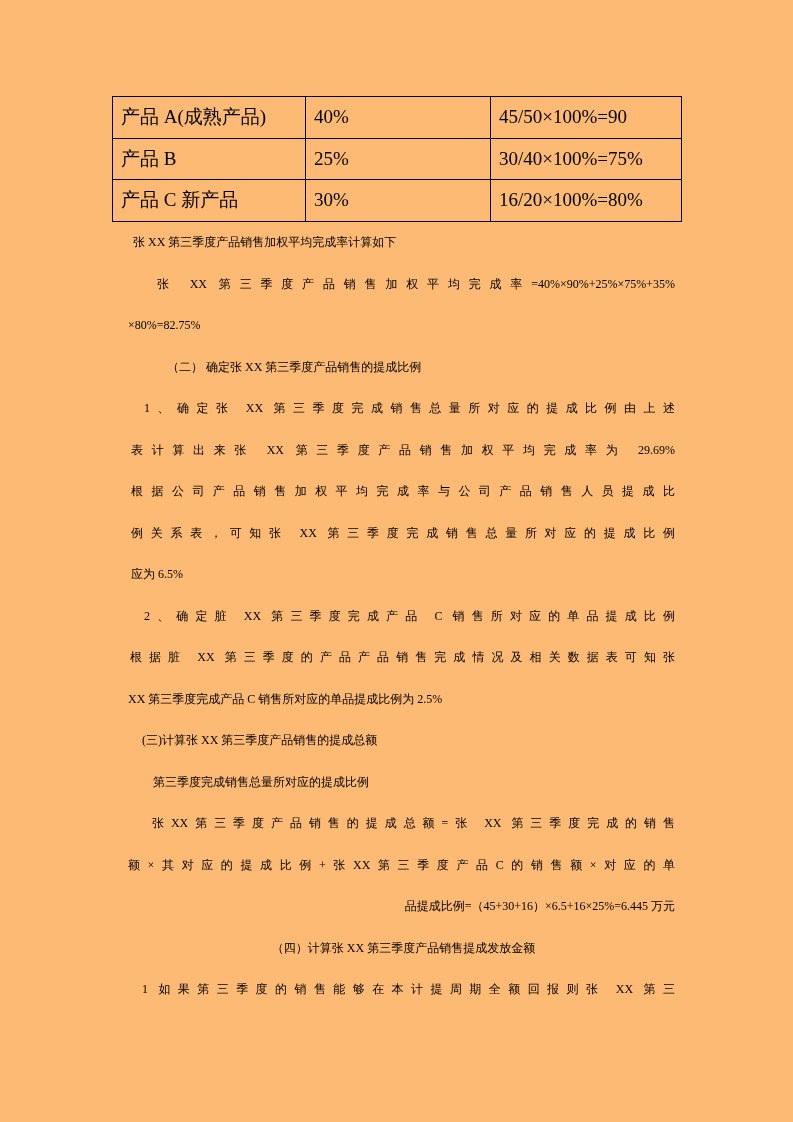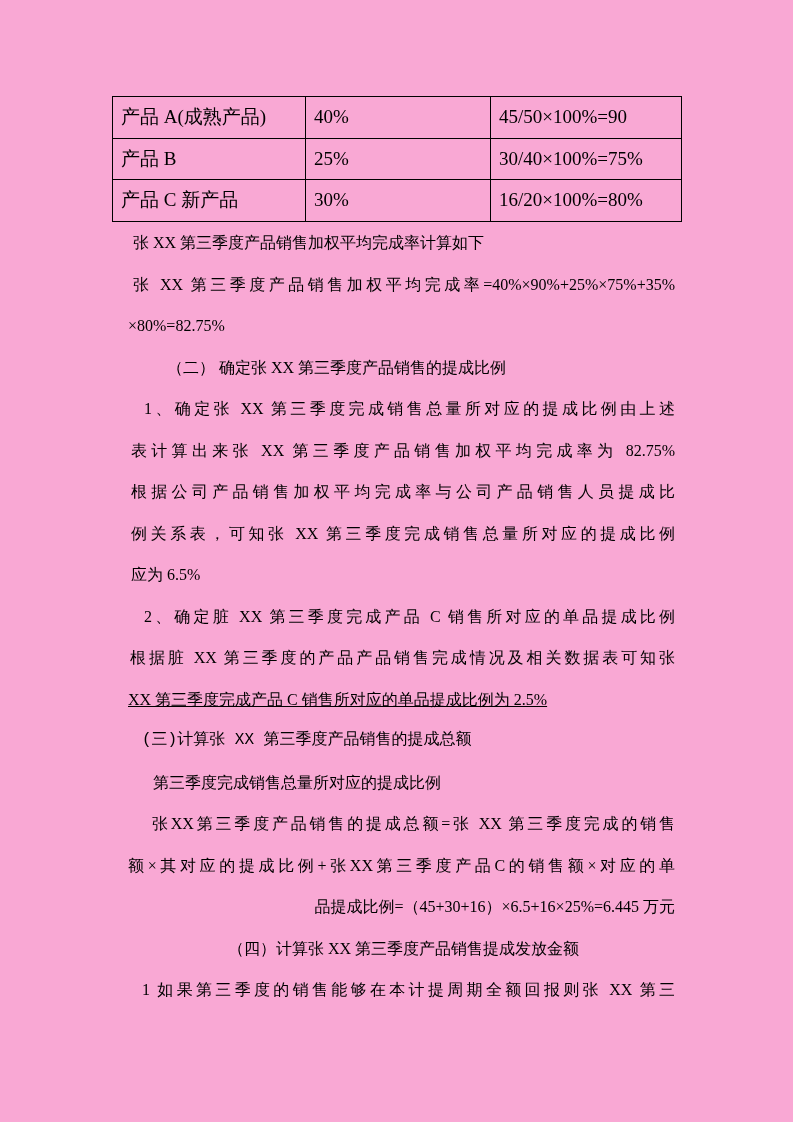--- a/index.html
+++ b/index.html
@@ -1,20 +1,20 @@
 <!DOCTYPE html>
 <html><head>
 <meta charset="utf-8">
 <style>
   html, body { margin: 0; padding: 0; background: #ffffff; }
   .page {
     position: relative;
     width: 793px;
     height: 1122px;
-    background: #f9a8d4;
+    background: #fdba74;
     color: #000000;
     font-family: "Liberation Serif", "DejaVu Serif", serif;
     overflow: hidden;
   }
   table.doc-table {
     position: absolute;
     left: 112px;
     top: 96px;
     width: 569px;
     border-collapse: collapse;
@@ -30,21 +30,21 @@
     overflow: hidden;
   }
   .doc-table col.c0 { width: 193px; }
   .doc-table col.c1 { width: 185px; }
   .doc-table col.c2 { width: 191px; }
   .body-text {
     position: absolute;
     left: 128px;
     top: 222px;
     width: 547px;
-    font-size: 16px;
+    font-size: 12px;
   }
   .line {
     height: 41.5px;
     line-height: 41.5px;
     white-space: nowrap;
     box-sizing: border-box;
   }
   .line.justify {
     text-align: justify;
     text-align-last: justify;
@@ -76,32 +76,32 @@
         <tr>
           <td>产品 C 新产品</td>
           <td>30%</td>
           <td>16/20×100%=80%</td>
         </tr>
       </tbody>
   </table>
 
   <div class="body-text">
       <div class="line" style="padding-left: 5px;">张 XX 第三季度产品销售加权平均完成率计算如下</div>
-      <div class="line justify" style="padding-left: 5px;">张 XX 第三季度产品销售加权平均完成率=40%×90%+25%×75%+35%</div>
+      <div class="line justify" style="padding-left: 5px; margin-left: 24px;">张 XX 第三季度产品销售加权平均完成率=40%×90%+25%×75%+35%</div>
       <div class="line" style="padding-left: 0px;">×80%=82.75%</div>
       <div class="line" style="padding-left: 39px;">（二） 确定张 XX 第三季度产品销售的提成比例</div>
       <div class="line justify" style="padding-left: 16px;">1、确定张 XX 第三季度完成销售总量所对应的提成比例由上述</div>
-      <div class="line justify" style="padding-left: 3px;">表计算出来张 XX 第三季度产品销售加权平均完成率为 82.75%</div>
+      <div class="line justify" style="padding-left: 3px;">表计算出来张 XX 第三季度产品销售加权平均完成率为 29.69%</div>
       <div class="line justify" style="padding-left: 3px;">根据公司产品销售加权平均完成率与公司产品销售人员提成比</div>
       <div class="line justify" style="padding-left: 3px;">例关系表，可知张 XX 第三季度完成销售总量所对应的提成比例</div>
       <div class="line" style="padding-left: 3px;">应为 6.5%</div>
       <div class="line justify" style="padding-left: 16px;">2、确定脏 XX 第三季度完成产品 C 销售所对应的单品提成比例</div>
       <div class="line justify" style="padding-left: 2px;">根据脏 XX 第三季度的产品产品销售完成情况及相关数据表可知张</div>
-      <div class="line" style="padding-left: 0px; text-decoration: underline;">XX 第三季度完成产品 C 销售所对应的单品提成比例为 2.5%</div>
-      <div class="line" style="padding-left: 14px; font-family: Liberation Mono, monospace;">(三)计算张 XX 第三季度产品销售的提成总额</div>
+      <div class="line" style="padding-left: 0px;">XX 第三季度完成产品 C 销售所对应的单品提成比例为 2.5%</div>
+      <div class="line" style="padding-left: 14px;">(三)计算张 XX 第三季度产品销售的提成总额</div>
       <div class="line" style="padding-left: 25px;">第三季度完成销售总量所对应的提成比例</div>
       <div class="line justify" style="padding-left: 24px;">张XX第三季度产品销售的提成总额=张 XX 第三季度完成的销售</div>
       <div class="line justify" style="padding-left: 0px;">额×其对应的提成比例+张XX第三季度产品C的销售额×对应的单</div>
       <div class="line" style="padding-left: 0px; text-align: right;">品提成比例=（45+30+16）×6.5+16×25%=6.445 万元</div>
       <div class="line" style="padding-left: 4px; text-align: center;">（四）计算张 XX 第三季度产品销售提成发放金额</div>
       <div class="line justify" style="padding-left: 14px;">1 如果第三季度的销售能够在本计提周期全额回报则张 XX 第三</div>
     </div>
 
 </div>
 

